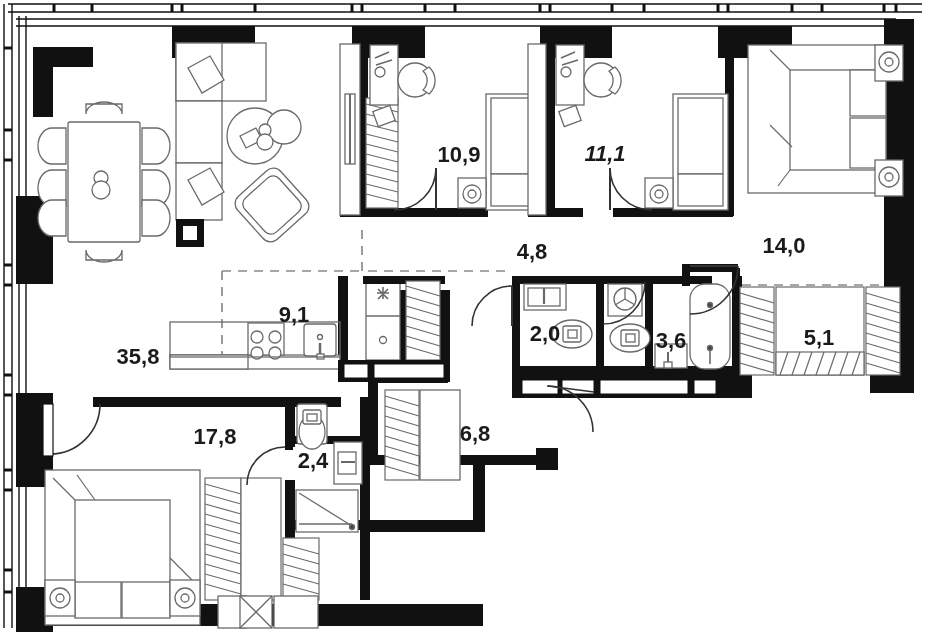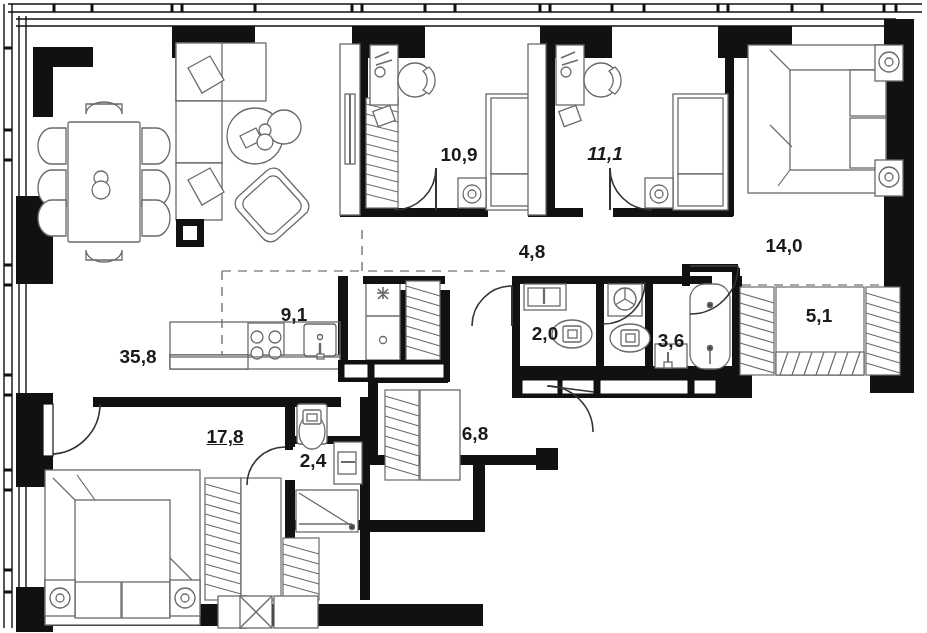--- a/index.html
+++ b/index.html
@@ -8,21 +8,21 @@
     position:relative;
     width:927px;height:633px;
     background:#ffffff;
     overflow:hidden;
   }
   #plan svg{position:absolute;left:0;top:0;}
   .arealabel{
     position:absolute;
     font-family:"Liberation Sans", sans-serif;
     font-weight:bold;
-    font-size:19px;
+    font-size:22px;
     color:#1a1a1a;
     white-space:nowrap;
     transform:translate(-50%,-50%);
     letter-spacing:0px;
   }
 </style>
 </head>
 <body>
 
 <div id="plan">
@@ -519,24 +519,24 @@
   </g>
 
   <g stroke="#111111" stroke-width="1.2" fill="none">
     <rect x="43" y="404" width="10" height="52" fill="#ffffff"></rect>
   </g>
 
 </svg>
 
 <div class="arealabel" style="left:138px;top:333px;margin-top:24px;">35,8</div>
 <div class="arealabel" style="left:294px;top:315px;">9,1</div>
-<div class="arealabel" style="left:225px;top:437px;text-decoration:underline;">17,8</div>
+<div class="arealabel" style="left:215px;top:437px;">17,8</div>
 <div class="arealabel" style="left:313px;top:461px;">2,4</div>
 <div class="arealabel" style="left:459px;top:155px;">10,9</div>
 <div class="arealabel" style="left:605px;top:154px;font-style:italic;">11,1</div>
 <div class="arealabel" style="left:532px;top:252px;">4,8</div>
 <div class="arealabel" style="left:475px;top:434px;">6,8</div>
 <div class="arealabel" style="left:538px;top:334px;margin-left:7px;">2,0</div>
 <div class="arealabel" style="left:671px;top:341px;text-align:center;">3,6</div>
 <div class="arealabel" style="left:784px;top:246px;text-align:right;">14,0</div>
-<div class="arealabel" style="left:819px;top:316px;">5,1</div>
+<div class="arealabel" style="left:819px;top:338px;">5,1</div>
 
 </div>
 
 </body></html>

